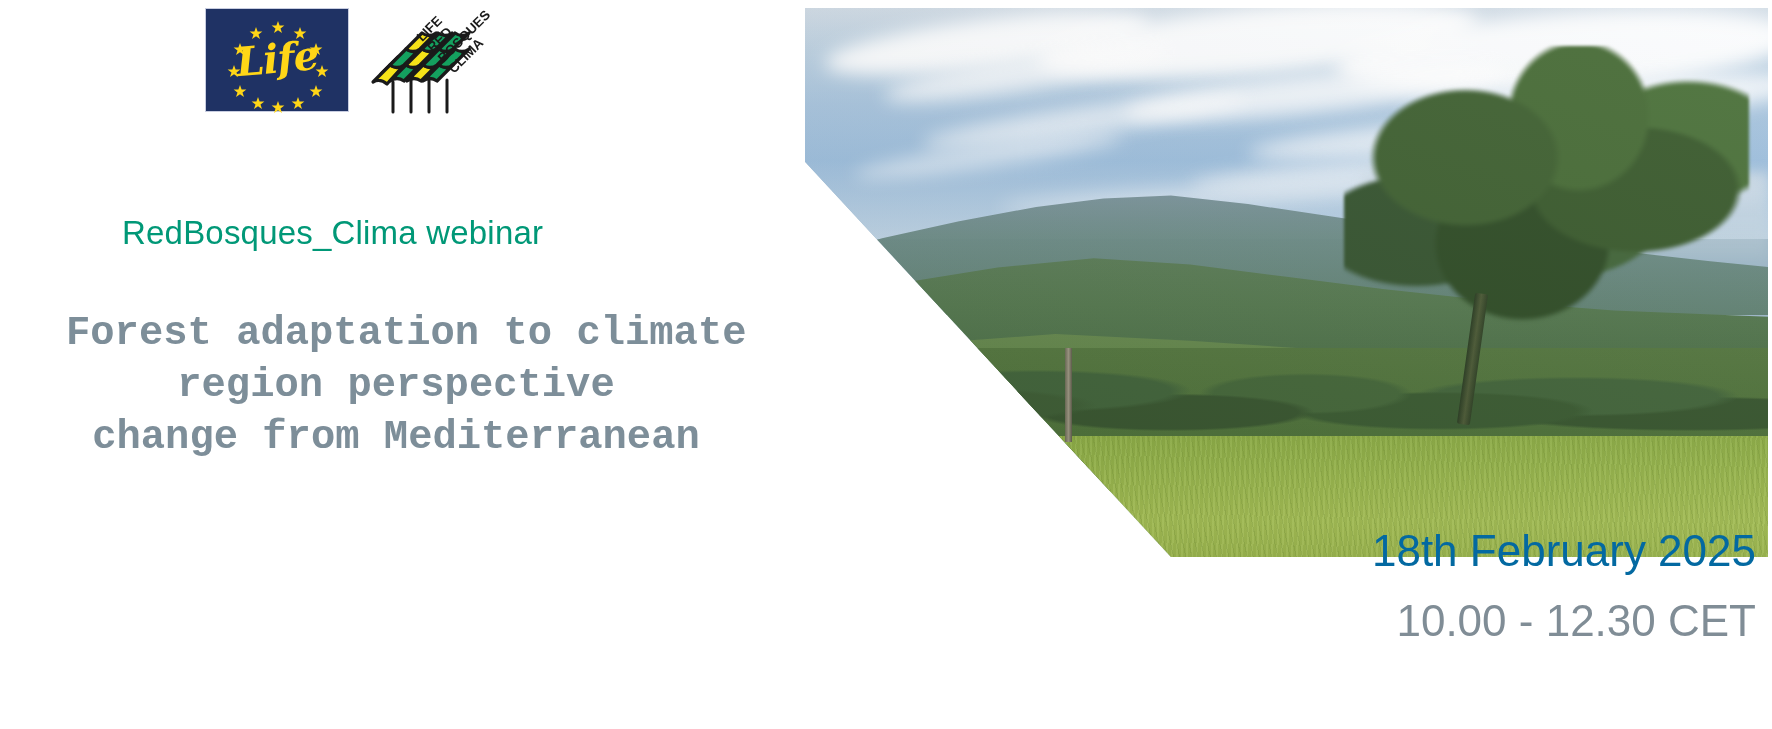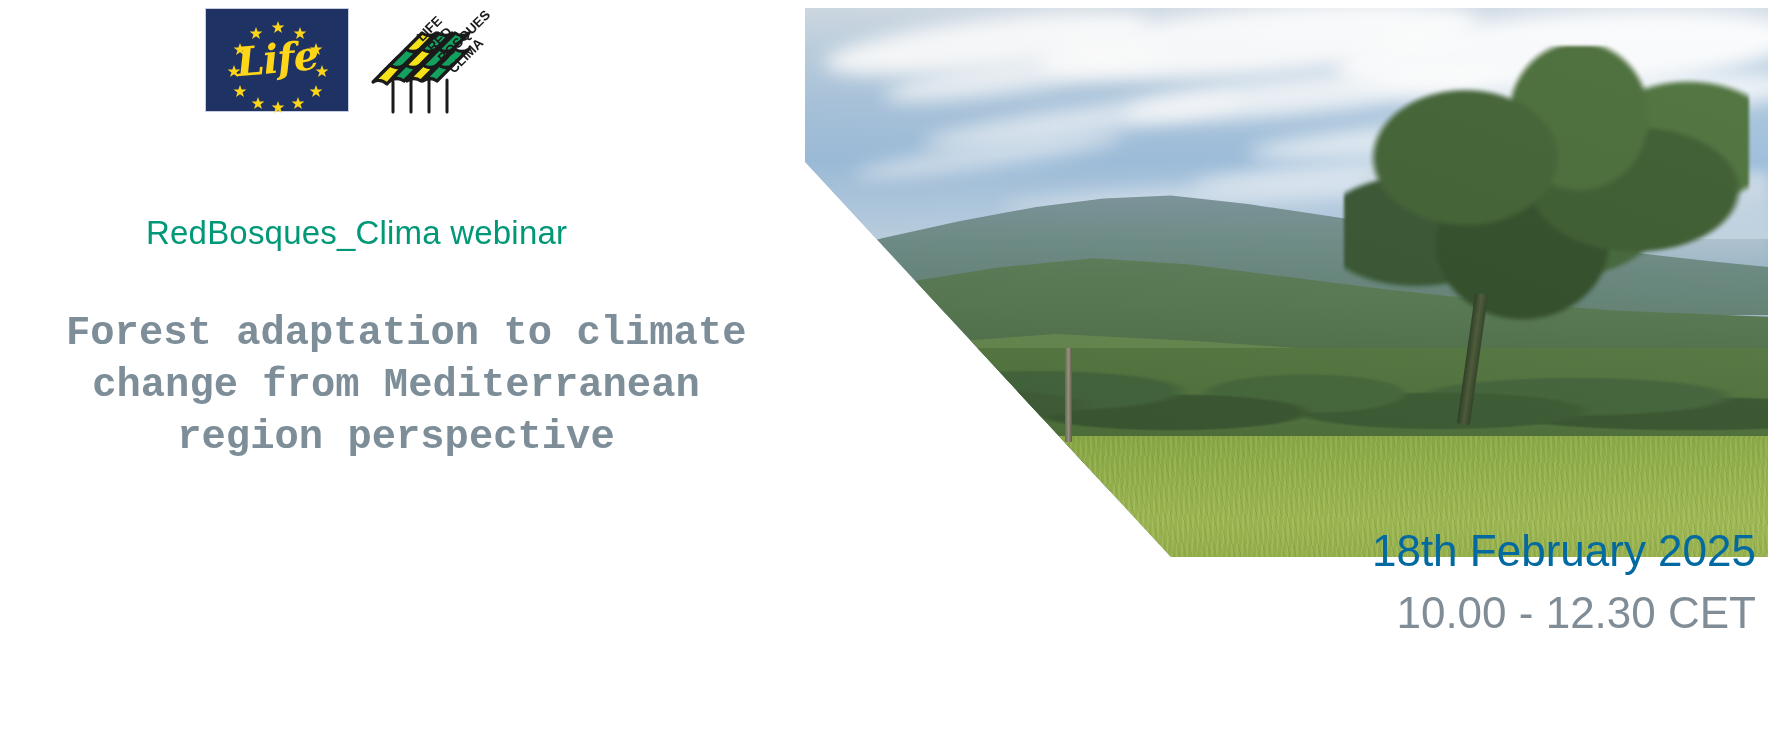--- a/index.html
+++ b/index.html
@@ -156,41 +156,40 @@
 
   .red-logo { position: relative; width: 125px; height: 110px; }
   .red-logo svg { display:block; }
 
   
   .eyebrow {
     position: absolute; left: 122px; top: 214px;
     font-size: 33px; color: #009877; letter-spacing: .2px;
     font-family: "Liberation Sans", sans-serif;
     white-space: nowrap;
-    margin-left: 24px;
   }
   .headline {
     position: absolute; left: 66px; top: 308px; width: 660px;
     font-size: 40.5px; line-height: 1.28; font-weight: 700;
     color: #7d8e99; text-align: center; font-family: Liberation Mono, monospace;
   }
   .headline .ln { display: block; white-space: nowrap; }
 
   
   .date-block {
     position: absolute; right: 16px; top: 524px;
     text-align: right; width: 700px;
   }
   .date-line {
     font-size: 44px; font-weight: 400; color: #0369a1; line-height: 1.22;
     white-space: nowrap;
   }
   .time-line {
     font-size: 44px; font-weight: 400; color: #808d96; line-height: 1.22;
-    white-space: nowrap; margin-top: 8px;
+    white-space: nowrap; margin-top: 16px;
   }
 </style>
 </head>
 <body>
 
 <div class="poster">
 
   <div class="photo-panel">
     <div class="photo-scene">
       <div class="sky"></div>
@@ -280,22 +279,22 @@
           <text x="56" y="59">CLIMA</text>
         </g>
       </svg>
     </div>
   </div>
 
   <div class="eyebrow">RedBosques_Clima webinar</div>
 
   <div class="headline">
     <span class="ln">Forest adaptation to climate</span>
+    <span class="ln">region perspective</span>
     <span class="ln">change from Mediterranean</span>
-    <span class="ln">region perspective</span>
   </div>
 
   <div class="date-block">
     <div class="date-line">18th February 2025</div>
     <div class="time-line">10.00 - 12.30 CET</div>
   </div>
 
 </div>
 
 </body></html>

